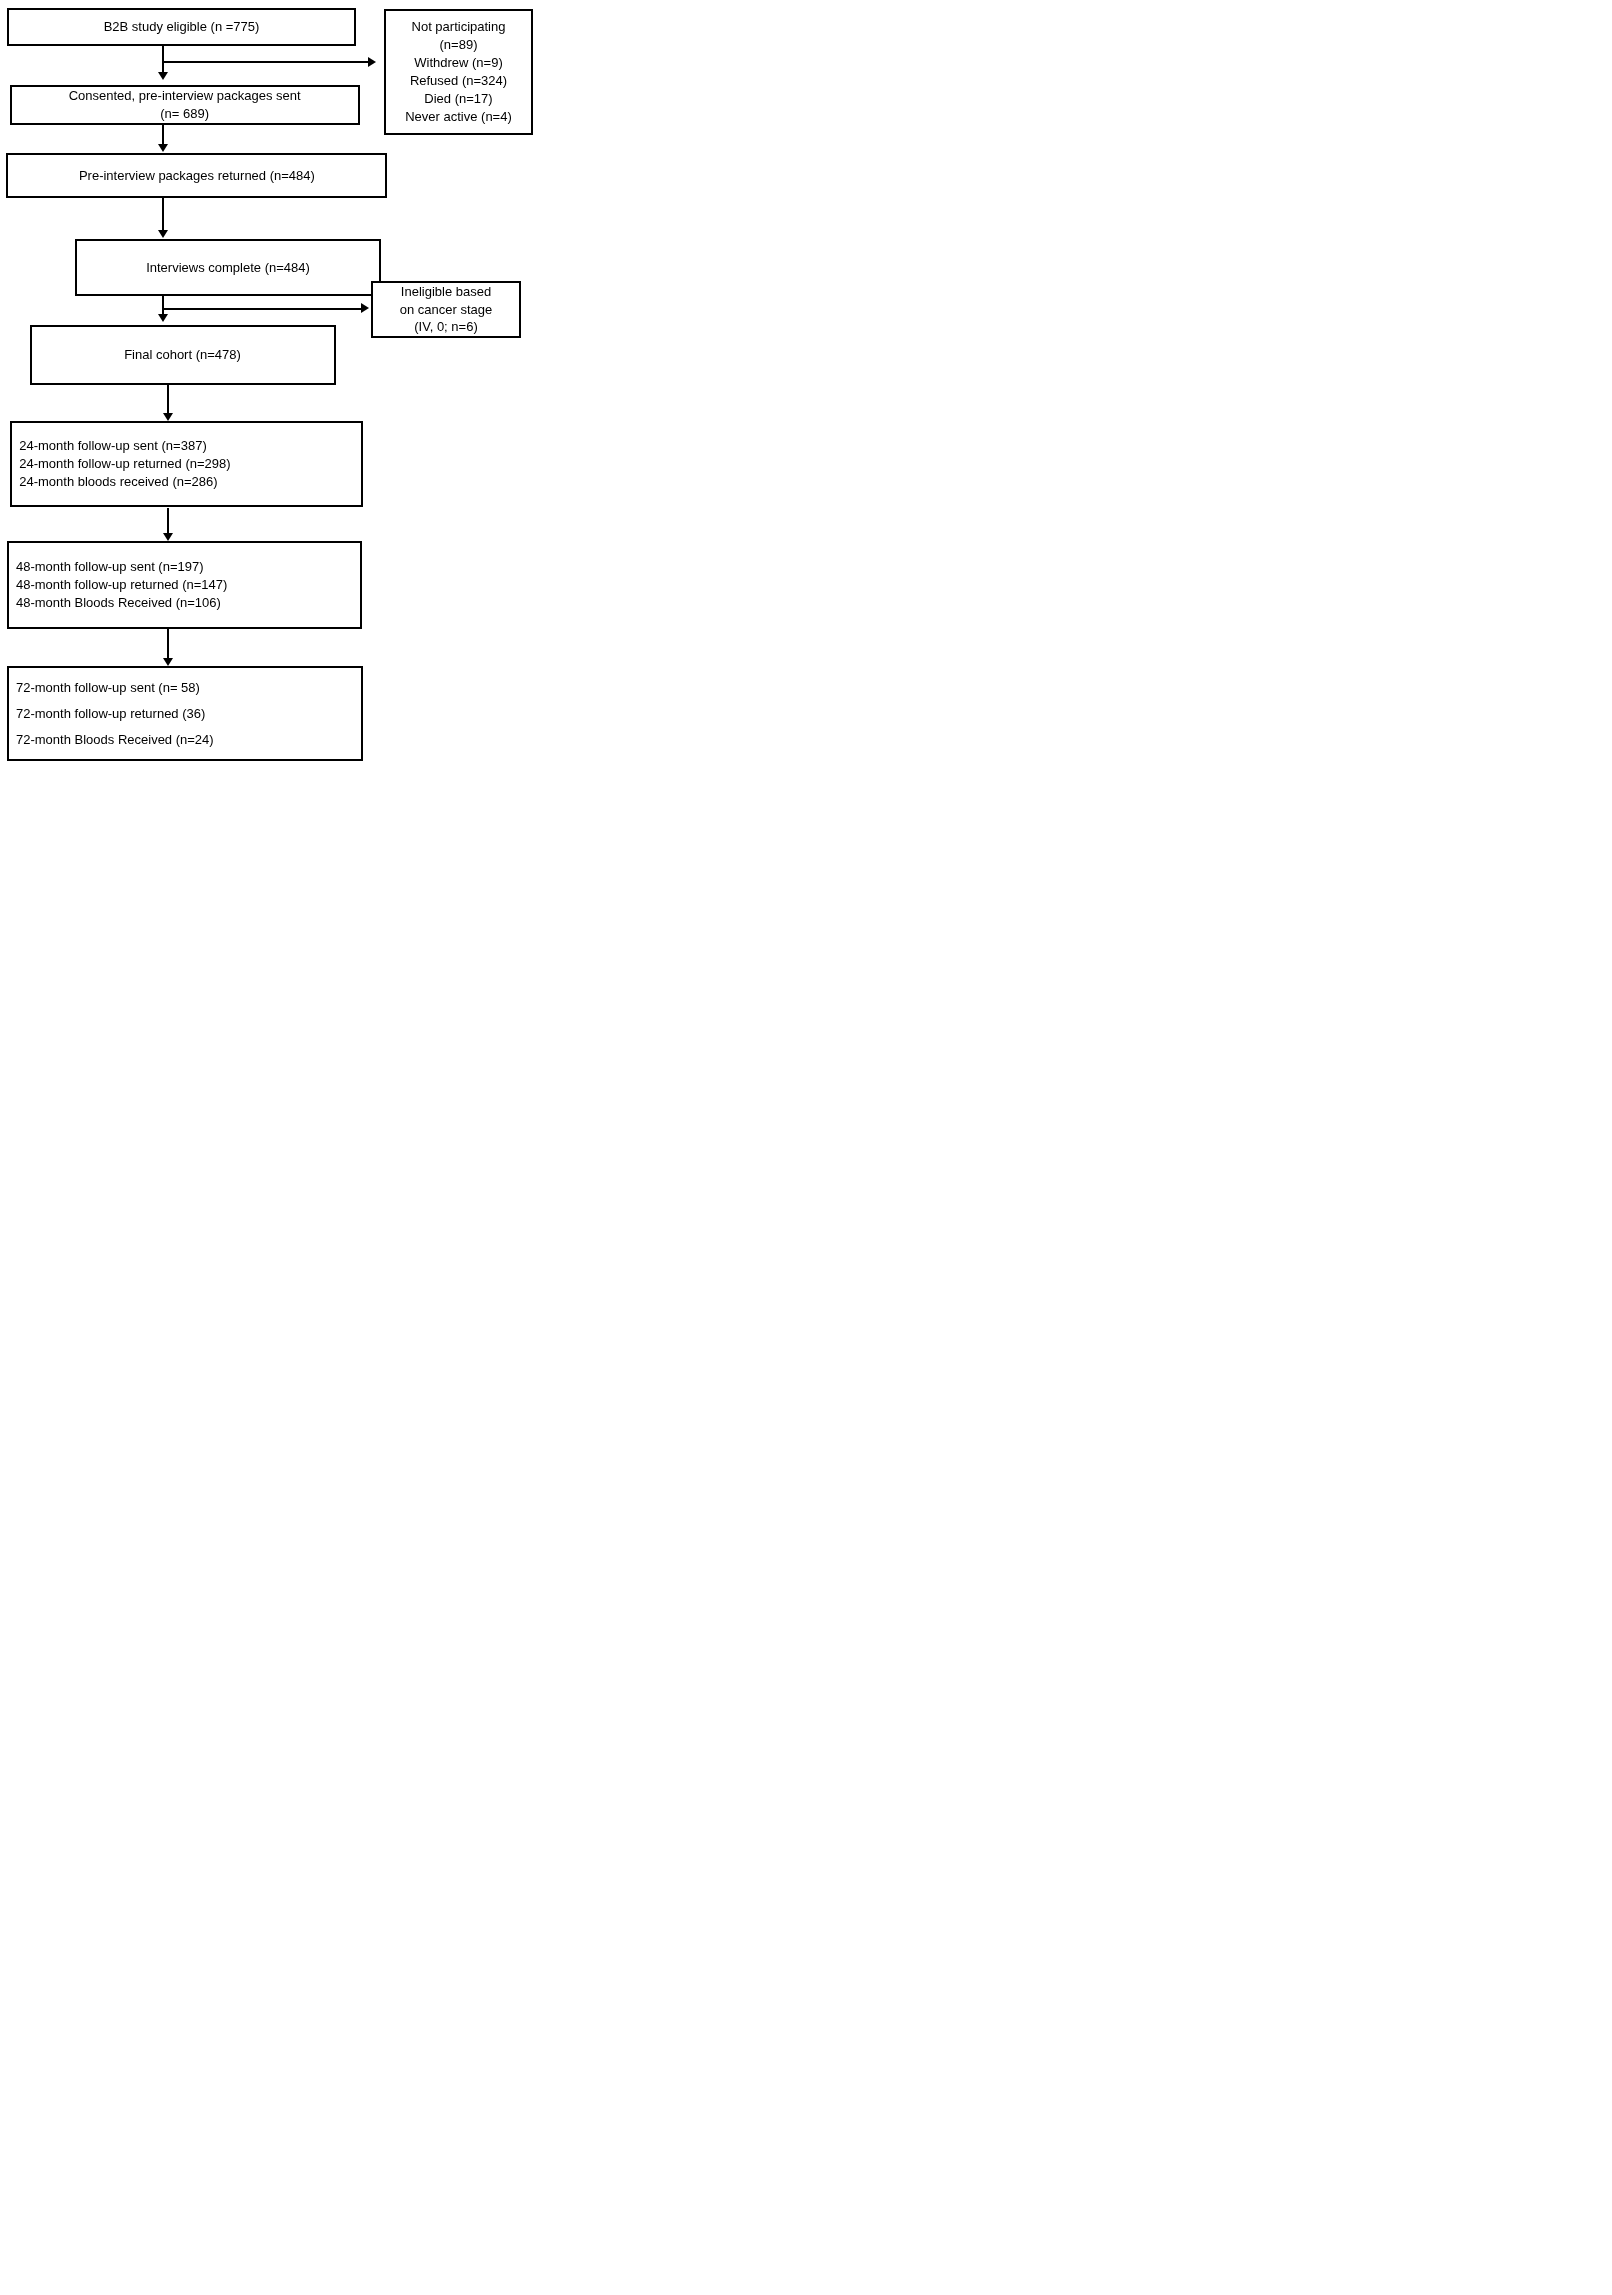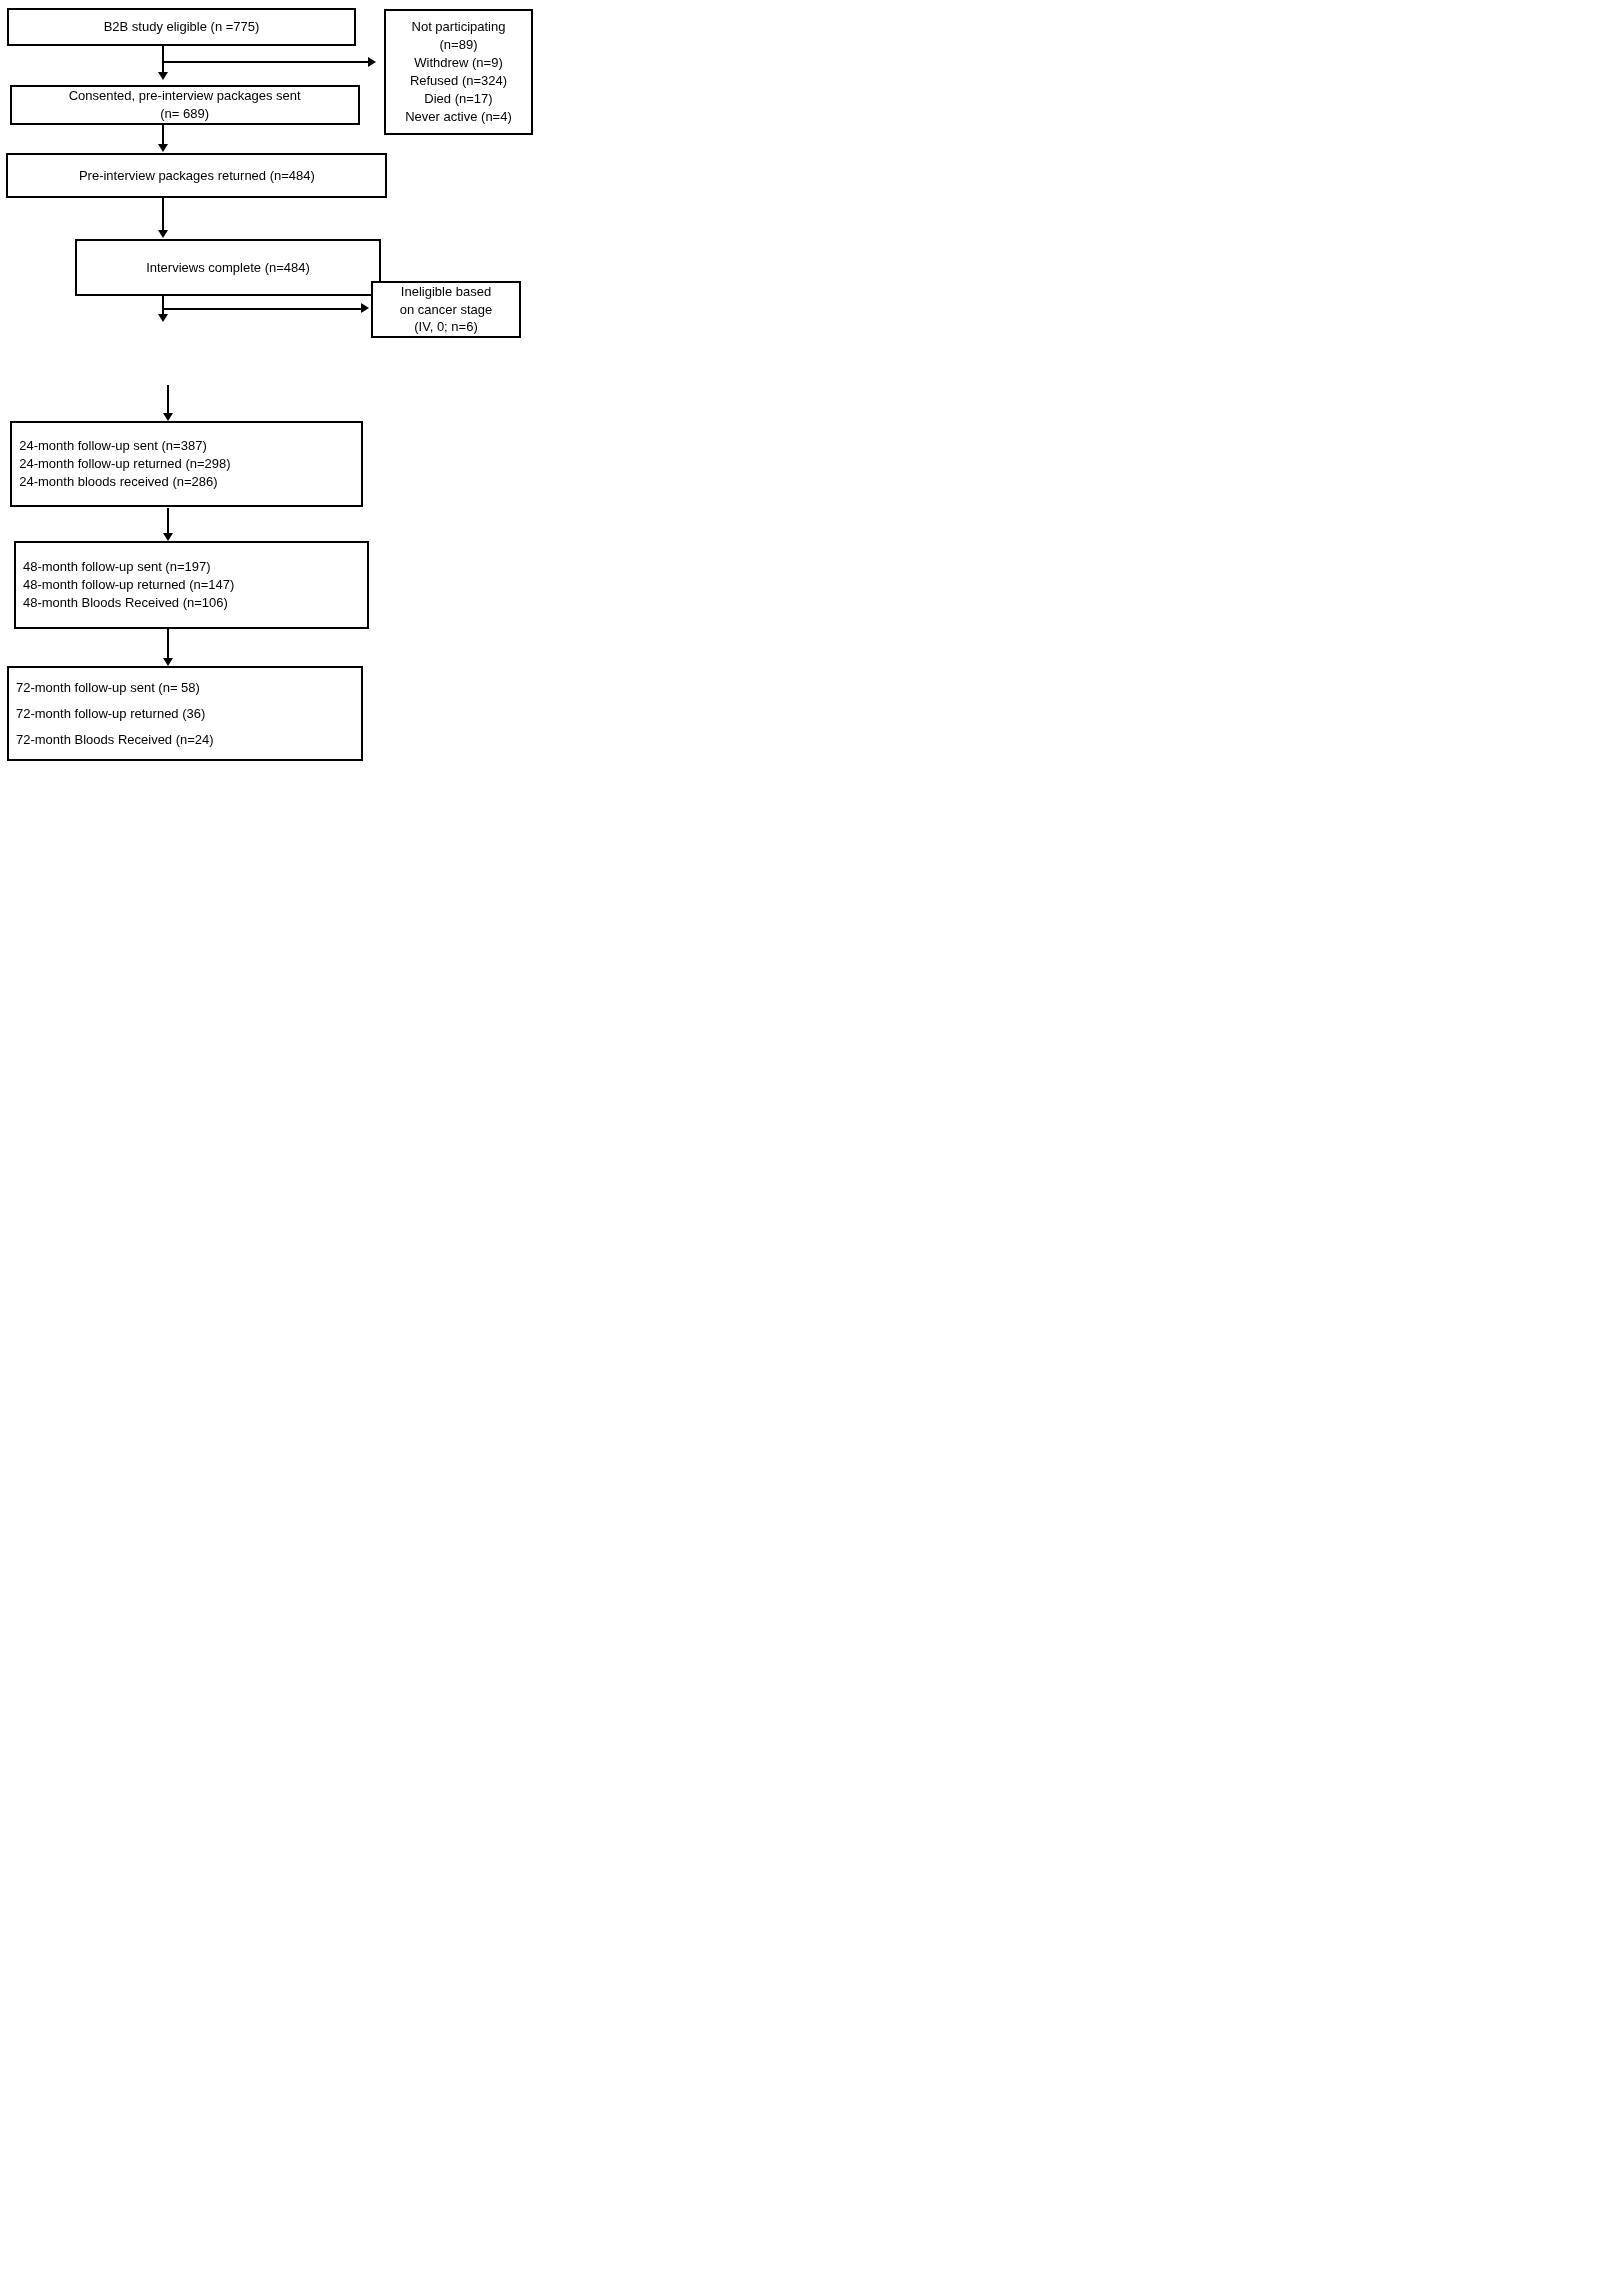--- a/index.html
+++ b/index.html
@@ -89,34 +89,37 @@
     <div>Ineligible based</div>
     <div>on cancer stage</div>
     <div>(IV, 0; n=6)</div>
   </div>
 
   <div class="vline" style="left:162px; top:296px; height:17.7px;"></div>
   <div class="arr-down" style="left:158px; top:314px;"></div>
   <div class="hline" style="left:162px; top:308px; width:199px;"></div>
   <div class="arr-right" style="left:361px; top:303px;"></div>
 
+  <div class="fbox center" style="left:29.5px; top:325px; width:306px; height:60px;">
+    <div>Final cohort (n=478)</div>
+  </div>
 
   <div class="vline" style="left:167px; top:385px; height:28.4px;"></div>
   <div class="arr-down" style="left:163px; top:413px;"></div>
 
   <div class="fbox left" style="left:10.2px; top:421px; width:353px; height:86px;">
     <div>24-month follow-up sent (n=387)</div>
     <div>24-month follow-up returned (n=298)</div>
     <div>24-month bloods received (n=286)</div>
   </div>
 
   <div class="vline" style="left:167px; top:508px; height:25px;"></div>
   <div class="arr-down" style="left:163px; top:533px;"></div>
 
-  <div class="fbox left" style="left:14px; top:541px; width:355px; height:88px;">
+  <div class="fbox left" style="left:7px; top:541px; width:355px; height:88px;">
     <div>48-month follow-up sent (n=197)</div>
     <div>48-month follow-up returned (n=147)</div>
     <div>48-month Bloods Received (n=106)</div>
   </div>
 
   <div class="vline" style="left:167px; top:629px; height:29px;"></div>
   <div class="arr-down" style="left:163px; top:658px;"></div>
 
   <div class="fbox left" style="left:7px; top:666px; width:356px; height:95px;gap:8px;">
     <div>72-month follow-up sent (n= 58)</div>

